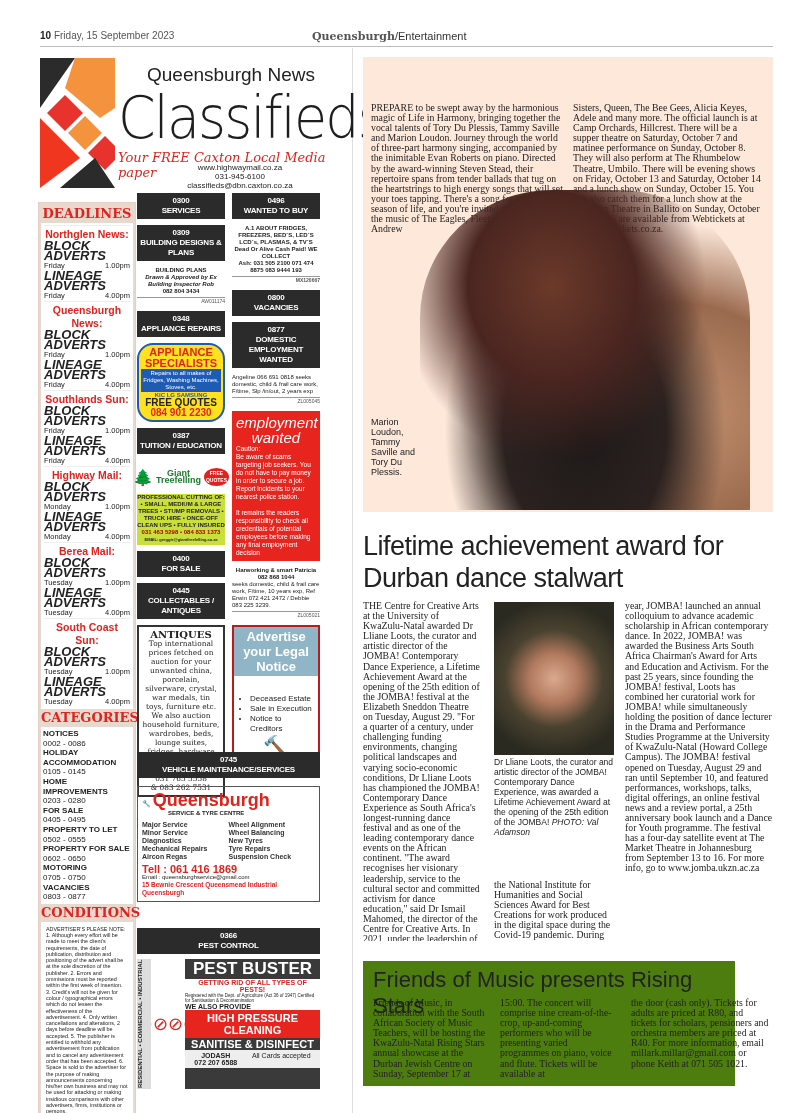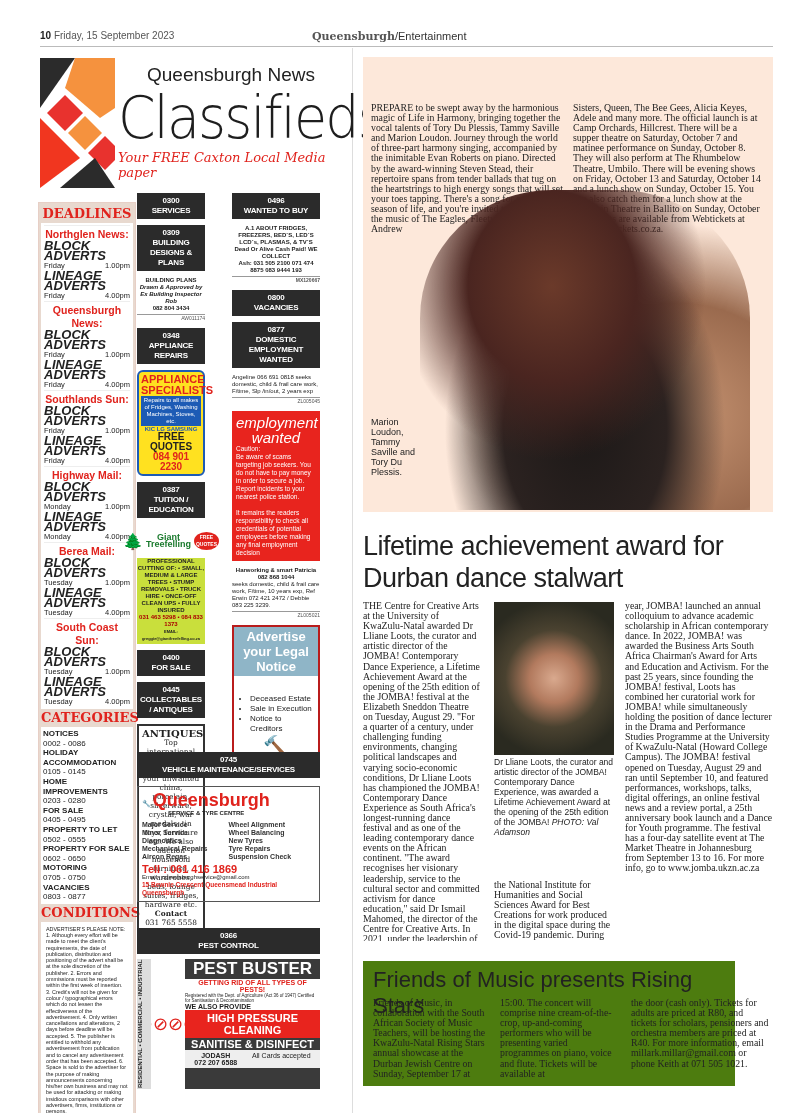--- a/index.html
+++ b/index.html
@@ -24,26 +24,26 @@
 .dl .box{background:#fff;padding:2px 3px}
 .dl .pub{color:#e0231d;font-weight:bold;font-size:10.5px;text-align:center;line-height:13px;border-top:1px solid #eee;padding-top:2px}
 .dl .lbl{font-style:italic;font-weight:bold;font-size:13px;line-height:10px}
 .dl .row{display:flex;justify-content:space-between;font-size:7.5px;line-height:10px}
 .cats{text-align:left;font-size:8px;line-height:9.6px;background:#fff;padding:2px}
 .cats .n{font-weight:bold}
 .cond{background:#fff;font-size:5.4px;line-height:6.3px;padding:4px 5px}
 .oh{color:#e0231d;text-align:center;font-size:11px;margin-top:4px}
 
 .ch{background:#2b2b2b;color:#fff;text-align:center;font-size:8px;line-height:10px;padding:3px 2px;font-weight:bold;letter-spacing:-.2px}
-.col2{left:137px;top:193px;width:68px}
+.col2{left:137px;top:193px;width:88px}
 .col3{left:232px;top:193px;width:88px}
 .col2>*,.col3>*{margin-bottom:6px}
 .ad-small{font-size:6px;line-height:7px;text-align:center}
 .ref{font-size:5px;text-align:right;border-top:1px solid #999;color:#555;margin-top:2px}
-.appl{border:2px solid #1d5bb5;border-radius:6px;background:#ffe120;text-align:center;padding:2px}
+.appl{border:2px solid #1d5bb5;border-radius:16px;background:#ffe120;text-align:center;padding:2px}
 .appl .t{color:#e0231d;font-weight:bold;font-size:11px;line-height:11px}
 .appl .b{background:#1d5bb5;color:#fff;font-size:6px;line-height:7px;padding:1px}
 .appl .q{font-weight:bold;font-size:10px;line-height:10px}
 .giant{background:#c9df3c;font-size:6px;line-height:7px;text-align:center;font-weight:bold;padding-bottom:2px}
 .giant .top{background:#fff;display:flex;align-items:center;justify-content:center;gap:3px;height:34px;color:#1a7a2d;font-size:16px}
 .empl{background:#e8241e;color:#fff;padding:4px;font-size:6.5px;line-height:8px}
 .empl .h{font-style:italic;font-weight:normal;font-size:15px;line-height:15px;text-align:center}
 .antiq{border:2px double #333;text-align:center;font-family:"DejaVu Serif",serif;font-size:7.4px;line-height:9px;padding:3px}
 .antiq .h{font-weight:bold;font-size:10px}
 .legal{border:2px solid #b91c1c;background:#fff}
@@ -82,20 +82,25 @@
     <polygon points="35,0 90,0 90,40 60,60 25,30" fill="#f5923e"></polygon>
     <polygon points="7,55 25,37 43,55 25,73" fill="#e8322e"></polygon>
     <polygon points="28,75 45,58 62,75 45,92" fill="#f5923e"></polygon>
     <polygon points="48,95 65,78 82,95 65,112" fill="#e8322e"></polygon>
     <polygon points="0,60 40,100 0,130" fill="#f1361f"></polygon>
     <polygon points="20,130 55,100 75,130" fill="#2b2b2b"></polygon>
   </svg>
   <div class="qn">Queensburgh News</div>
   <div class="cl">Classifieds</div>
   <div class="tag">Your FREE Caxton Local Media paper</div>
+  <div class="info">
+    <div>www.highwaymail.co.za</div>
+    <div>031-945-6100</div>
+    <div>classifieds@dbn.caxton.co.za</div>
+  </div>
 </div>
 
 <div class="abs dl">
   <h3>DEADLINES</h3>
   <div class="box">
     <div>
       <div class="pub">Northglen News:</div>
       <div class="lbl">BLOCK ADVERTS</div>
       <div class="row">
           <span>Friday</span>

